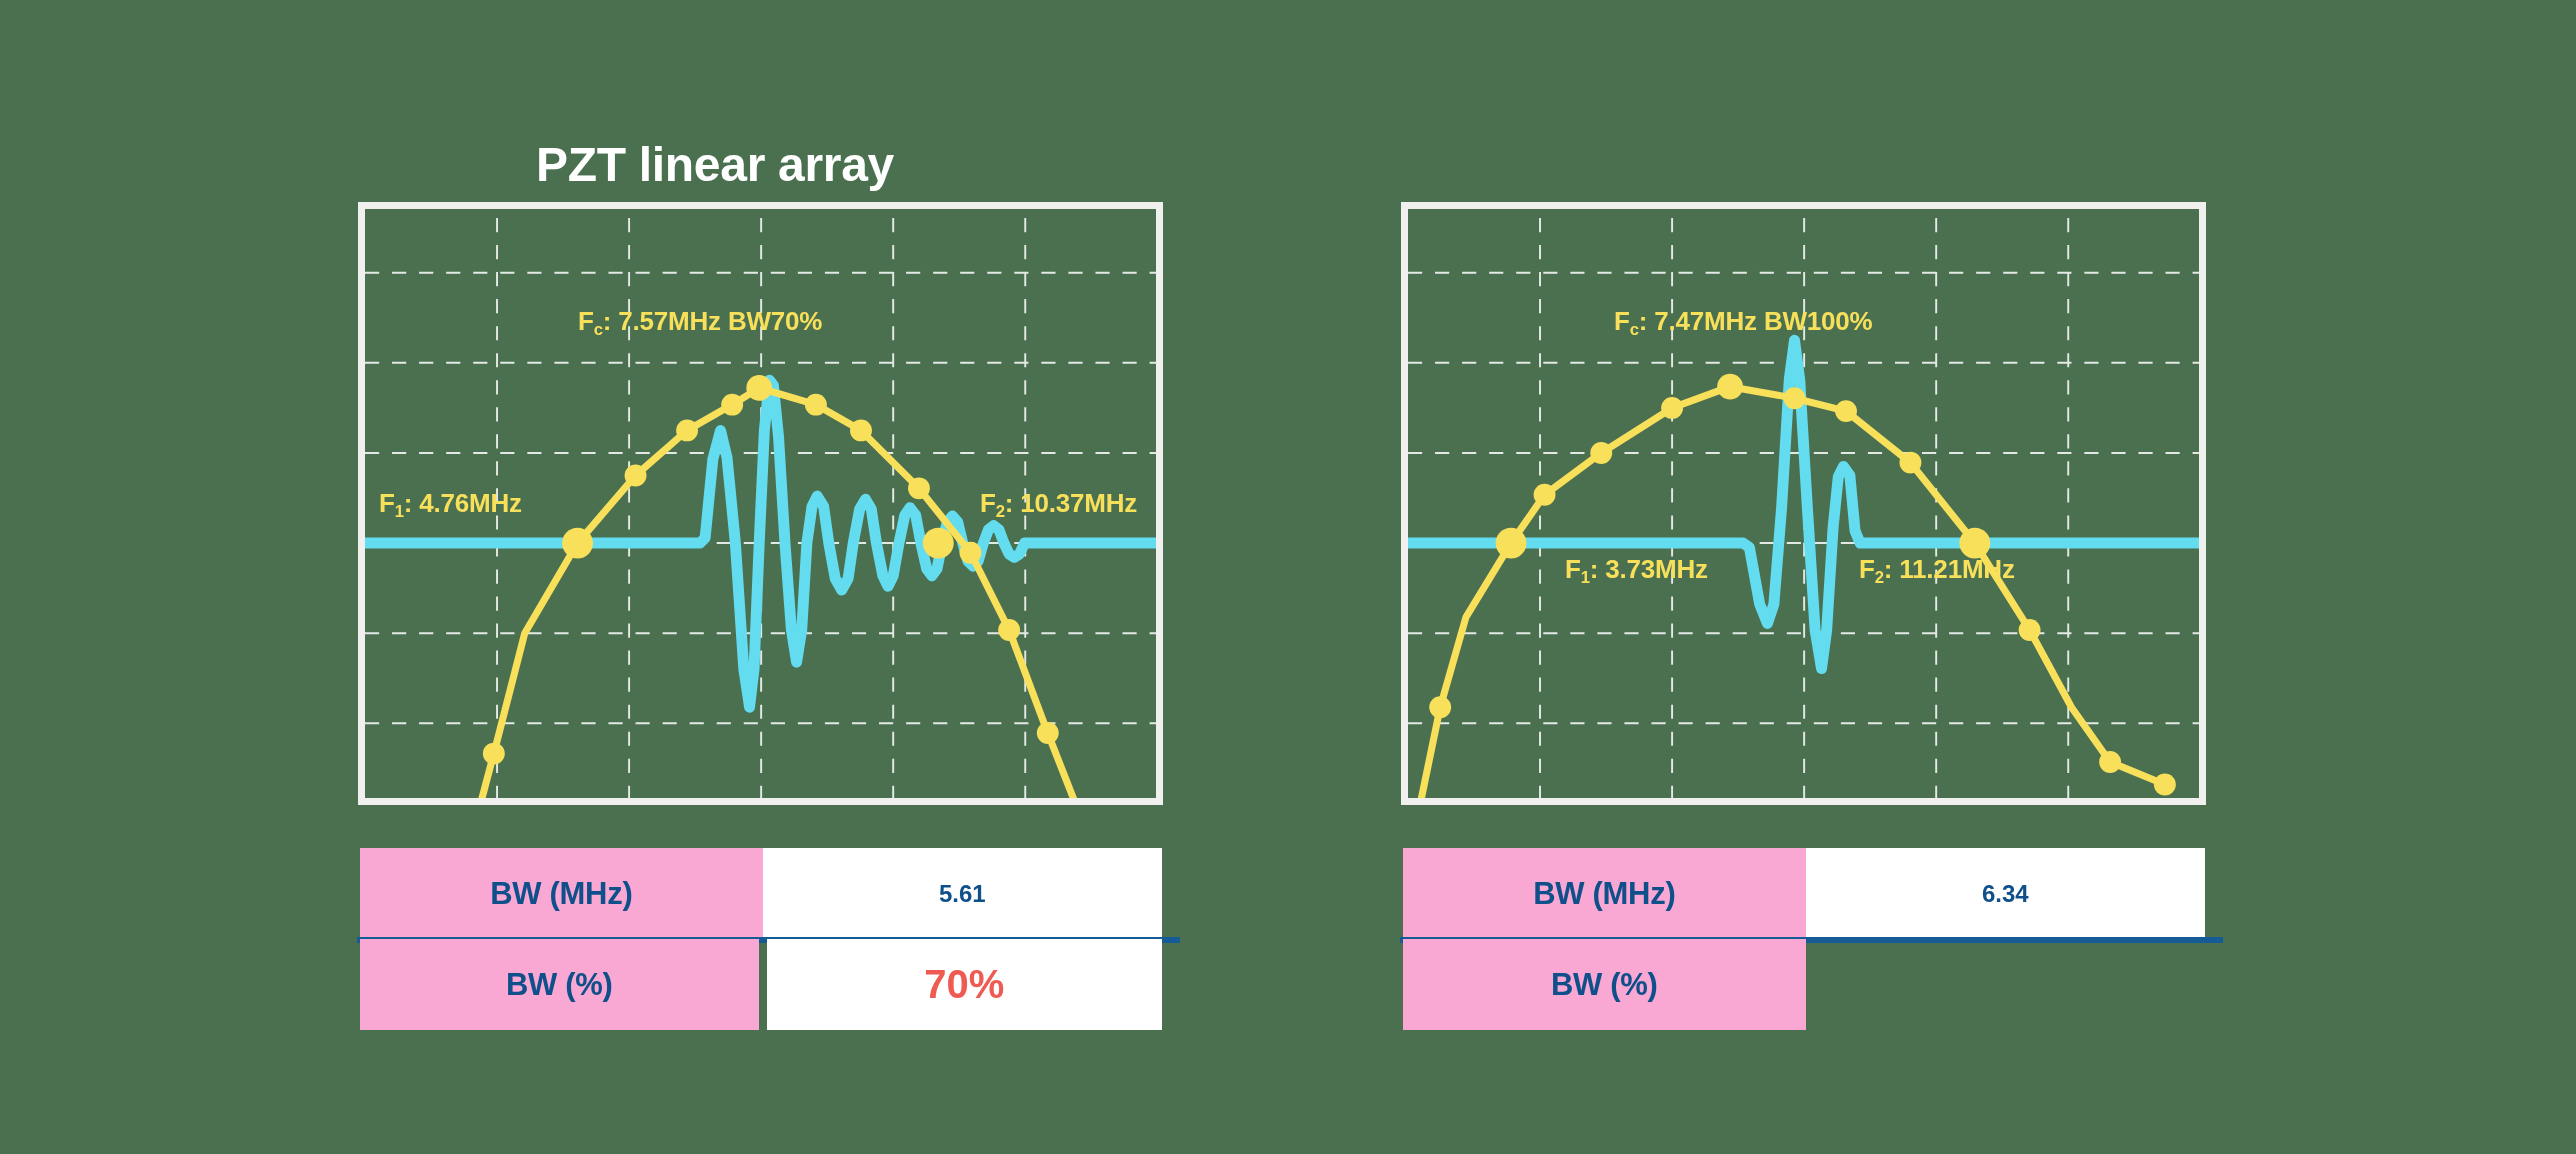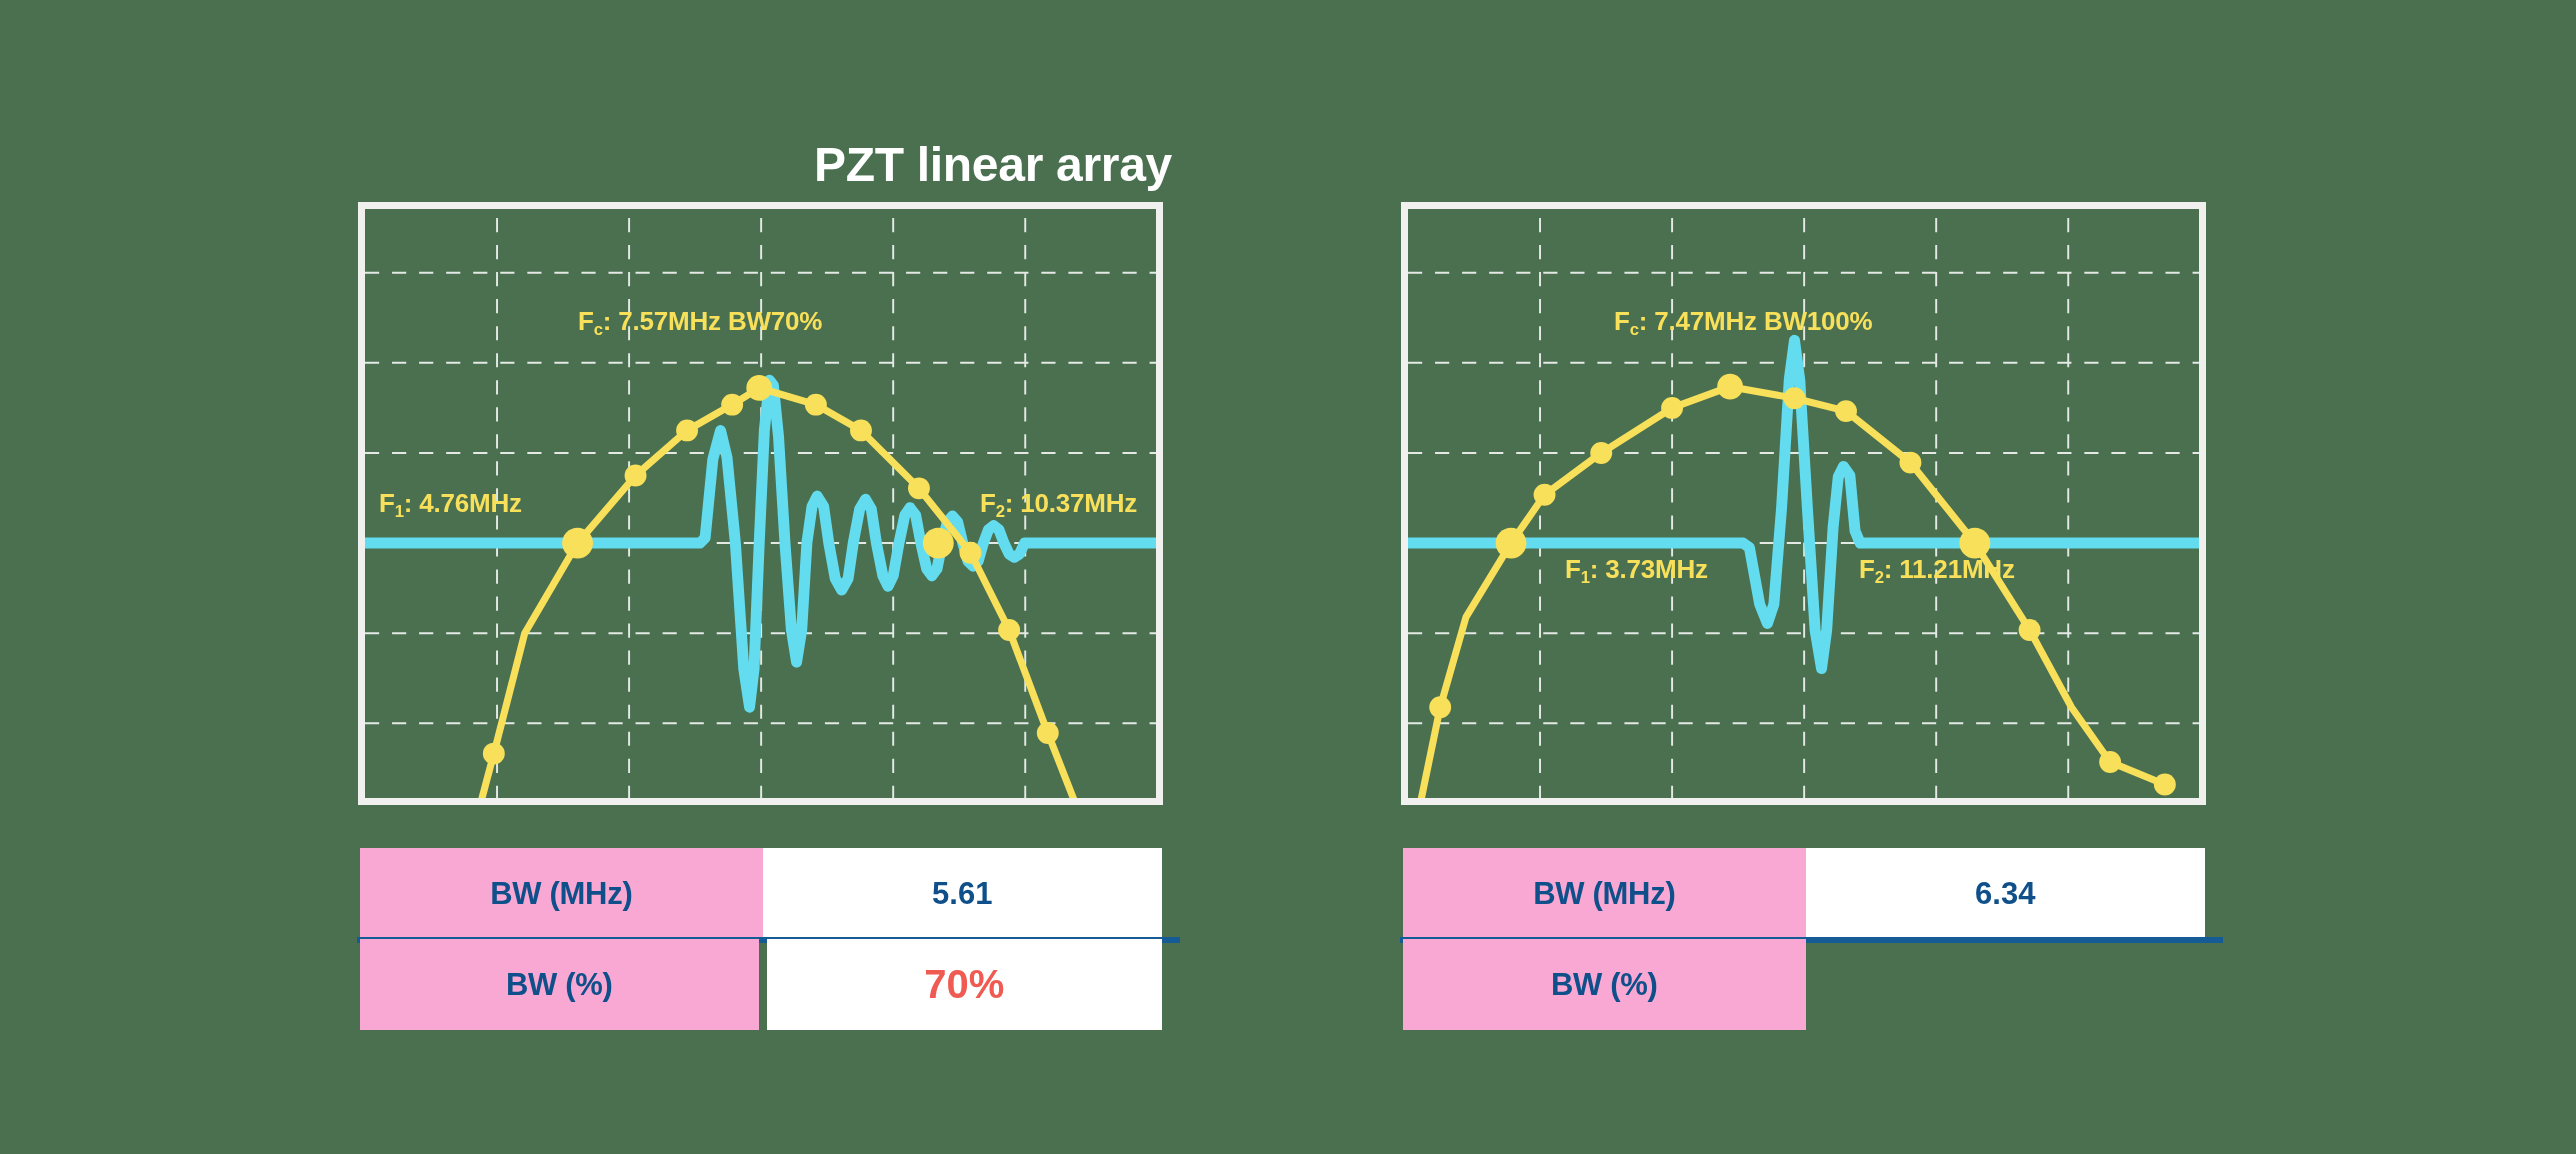--- a/index.html
+++ b/index.html
@@ -30,21 +30,21 @@
     height: 1154px;
   }
   #panel-pzt  { left: 258px; }
   #panel-cmut { left: 1301px; }
 
   .panel-title {
     position: absolute;
     top: 97px;
     left: 0;
     width: 914px;
-    text-align: right;
+    text-align: center;
     color: #ffffff;
     font-size: 48px;
     font-weight: 700;
     letter-spacing: -0.3px;
     white-space: nowrap;
   }
   #panel-cmut .panel-title { width: 914px; }
 
   
   .chart-frame {
@@ -122,21 +122,21 @@
     font-weight: 700;
     letter-spacing: -0.3px;
   }
   .bw-cell-value {
     width: 49.8%;
     background: #ffffff;
     display: flex;
     align-items: center;
     justify-content: center;
     color: #0f4f8a;
-    font-size: 31px;
+    font-size: 24px;
     font-weight: 700;
   }
   .bw-cell-value.highlight {
     color: #ef5b52;
     font-size: 40px;
     font-weight: 700;
     margin-left: 8px;
   }
   .bw-divider {
     position: absolute;

